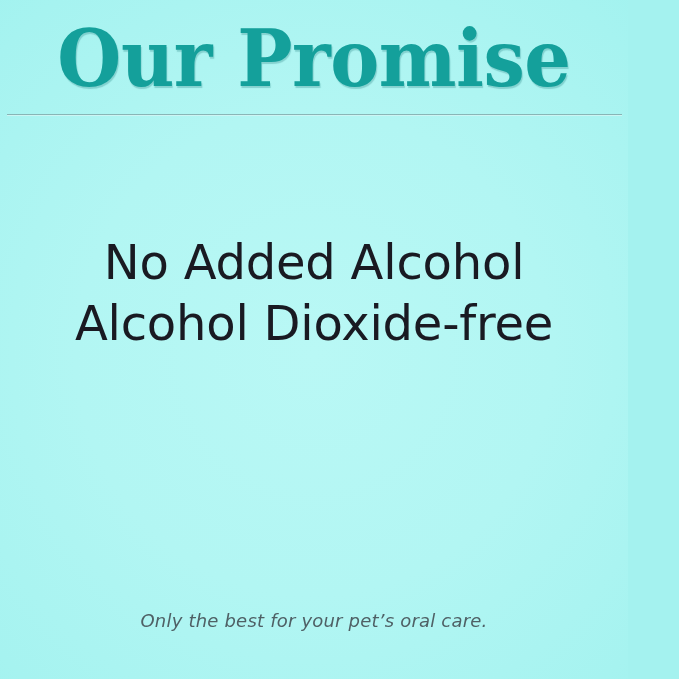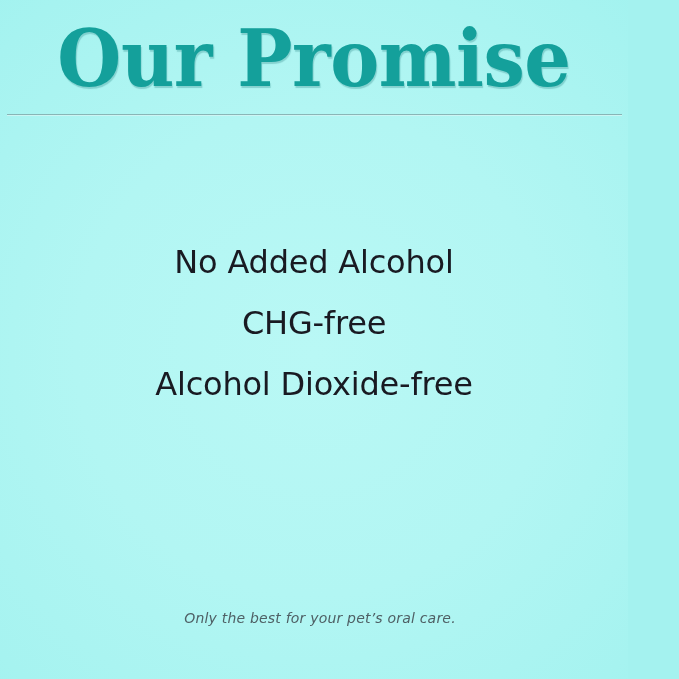--- a/index.html
+++ b/index.html
@@ -78,58 +78,56 @@
     padding: 0;
     width: 100%;
     text-align: center;
     position: absolute;
     top: 232px;
     left: 0;
   }
 
   #claims-list li {
     font-family: "DejaVu Sans", "Liberation Sans", sans-serif;
-    font-size: 32px;
+    font-size: 48px;
     font-weight: 400;
     color: #191a22;
     line-height: 61px;
     letter-spacing: -0.2px;
     white-space: nowrap;
   }
 
   
 
   #footer-note {
     position: absolute;
     left: 0;
     top: 610px;
     width: 100%;
     text-align: center;
     font-family: "DejaVu Sans", "Liberation Sans", sans-serif;
     font-style: italic;
-    font-size: 14px;
+    font-size: 18px;
     font-weight: 400;
     letter-spacing: 0.2px;
     color: #4f6065;
     white-space: nowrap;
-    margin-left: 6px;
   }
 </style>
 </head>
 <body>
 
 <div id="promise-card">
 
   <div id="title-block">
     <h1 id="page-title">Our Promise</h1>
   </div>
 
   <div id="divider"></div>
 
   <ul id="claims-list">
     <li>No Added Alcohol</li>
-    <li>CHG-free</li>
     <li>Alcohol Dioxide-free</li>
   </ul>
 
   <div id="footer-note">Only the best for your pet’s oral care.</div>
 
 </div>
 
 </body></html>

